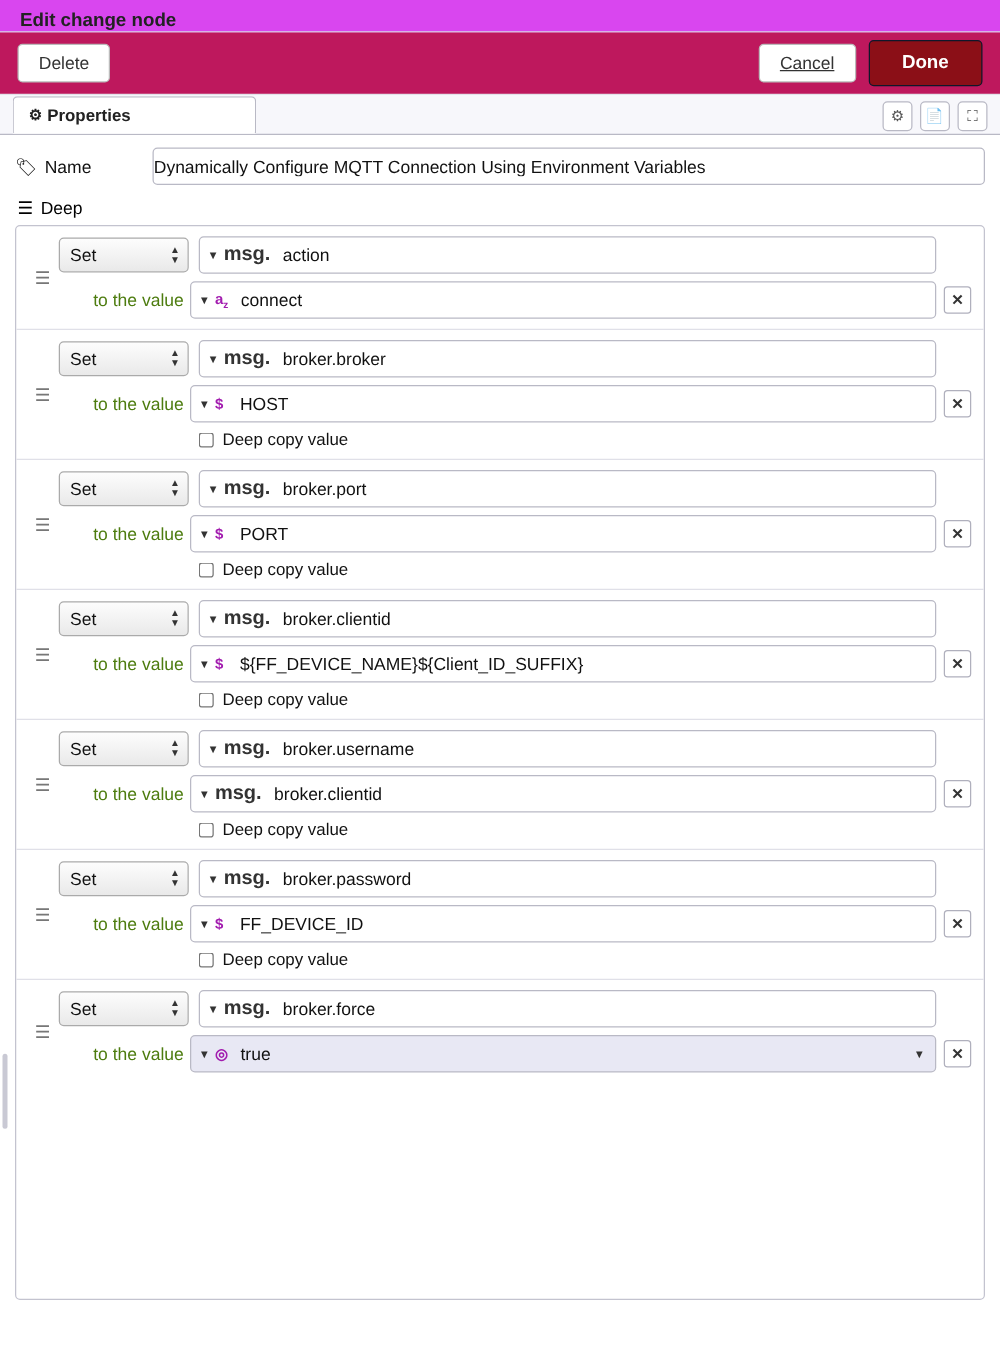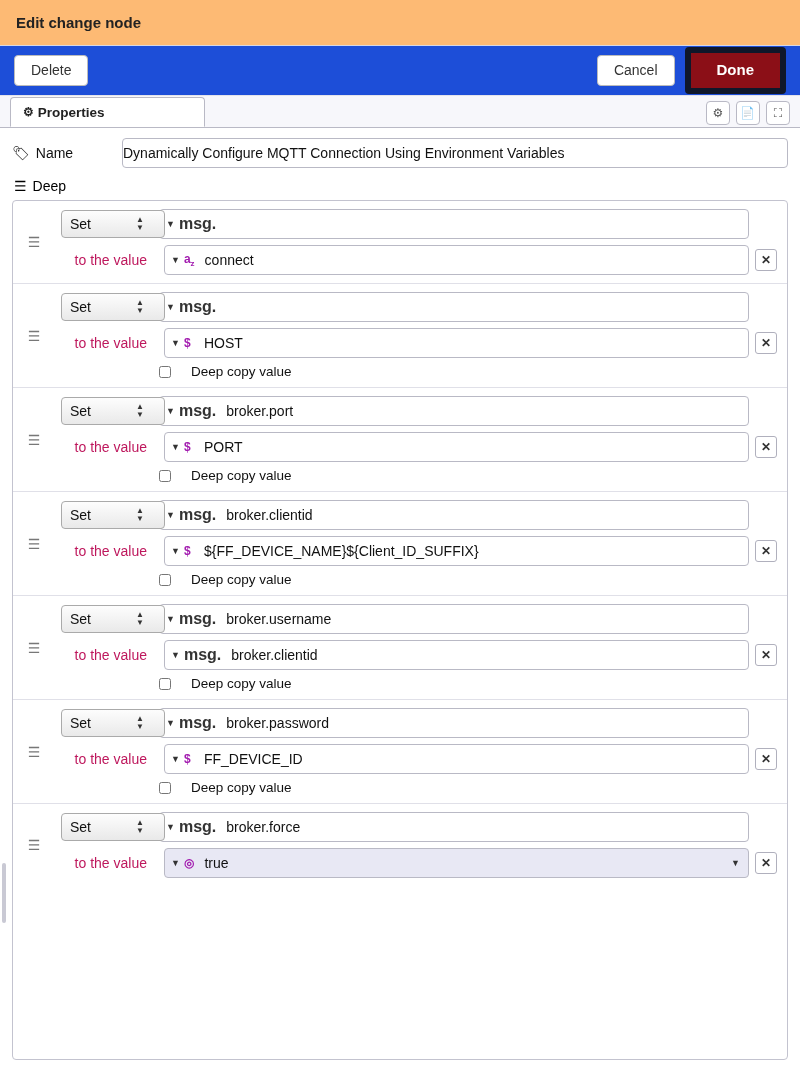--- a/index.html
+++ b/index.html
@@ -13,57 +13,57 @@
     overflow: hidden;
   }
   .dialog {
     width: 800px;
     height: 1078px;
     position: relative;
     background: #fff;
   }
   
   .dlg-header {
-    height: 46px;
-    background: #fdba74;
+    height: 26px;
+    background: #d946ef;
     border-bottom: 1px solid #d8d8e3;
     display: flex;
-    align-items: center;
+    align-items: flex-end;
     padding-left: 16px;
   }
   .dlg-title {
     font-size: 15px;
     font-weight: bold;
     color: #222;
   }
   
   .dlg-toolbar {
     height: 50px;
-    background: #1d4ed8;
+    background: #be185d;
     display: flex;
     align-items: center;
     padding: 0 14px;
     border-bottom: 1px solid #e3e3ea;
   }
   .btn {
     font-family: "Liberation Sans", sans-serif;
     font-size: 14px;
     border-radius: 4px;
     padding: 7px 16px;
     cursor: pointer;
     background: #fff;
     border: 1px solid #bbb;
     color: #333;
     line-height: 1.1;
   }
   .btn-delete { margin-right: auto; }
-  .btn-cancel { margin-right: 10px; }
+  .btn-cancel { margin-right: 10px; text-decoration: underline; }
   .btn-done {
     background: #8b0f17;
-    border: 6px solid #0f172a;
+    border: 1px solid #0f172a;
     color: #fff;
     font-weight: bold;
     padding: 9px 26px;
     font-size: 15px;
   }
   
   .tabs-row {
     position: relative;
     height: 32px;
     background: #f7f7fb;
@@ -185,39 +185,38 @@
     appearance: none;
     width: 104px;
     height: 28px;
     border: 1px solid #aaa;
     border-radius: 4px;
     background: linear-gradient(#fdfdfd, #e9e9e9);
     font-family: "Liberation Sans", sans-serif;
     font-size: 14px;
     padding: 0 24px 0 8px;
     color: #111;
-    margin-left: 14px;
   }
   .sel-arrows {
     position: absolute;
     right: 7px; top: 50%;
     transform: translateY(-50%);
     font-size: 8px;
     line-height: 8px;
     color: #333;
     pointer-events: none;
     text-align: center;
   }
   .to-label {
     width: 104px;
-    margin-right: 13px;
+    margin-right: 1px;
     font-size: 14px;
     text-align: right;
     padding-right: 4px;
-    color: #be185d;
+    color: #4d7c0f;
   }
   .field {
     flex: 1;
     display: flex;
     align-items: center;
     border: 1px solid #b9b9c5;
     border-radius: 4px;
     background: #fff;
     height: 30px;
     overflow: hidden;
@@ -278,21 +277,21 @@
     font-weight: bold;
   }
   .del-spacer { width: 28px; }
   .deep-row {
     display: flex;
     align-items: center;
     margin-top: 4px;
     margin-left: 112px;
     font-size: 13.5px;
     color: #111;
-    gap: 20px;
+    gap: 7px;
   }
   .deep-row input[type=checkbox] {
     width: 12px; height: 12px; margin: 0;
   }
   
   .left-scroll {
     position: absolute;
     left: 2px;
     top: 735px;
     width: 4px;
@@ -353,20 +352,21 @@
               <select class="op">
                 <option>Set</option>
               </select>
               <span class="sel-arrows">▲<br>▼</span>
             </div>
             <div class="field">
               <span class="field-type">
                 <span class="caret">▼</span>
                 <span class="type-msg">msg.</span>
               </span>
+              <input class="field-value" value="action" style="">
             </div>
             <div class="del-spacer"></div>
           </div>
           <div class="rule-line">
             <div class="to-label">to the value</div>
             <div class="field">
               <span class="field-type">
                 <span class="caret">▼</span>
                 <span class="type-sym">a<sub>z</sub></span>
               </span>
@@ -385,20 +385,21 @@
               <select class="op">
                 <option>Set</option>
               </select>
               <span class="sel-arrows">▲<br>▼</span>
             </div>
             <div class="field">
               <span class="field-type">
                 <span class="caret">▼</span>
                 <span class="type-msg">msg.</span>
               </span>
+              <input class="field-value" value="broker.broker" style="">
             </div>
             <div class="del-spacer"></div>
           </div>
           <div class="rule-line">
             <div class="to-label">to the value</div>
             <div class="field">
               <span class="field-type">
                 <span class="caret">▼</span>
                 <span class="type-sym">$</span>
               </span>

